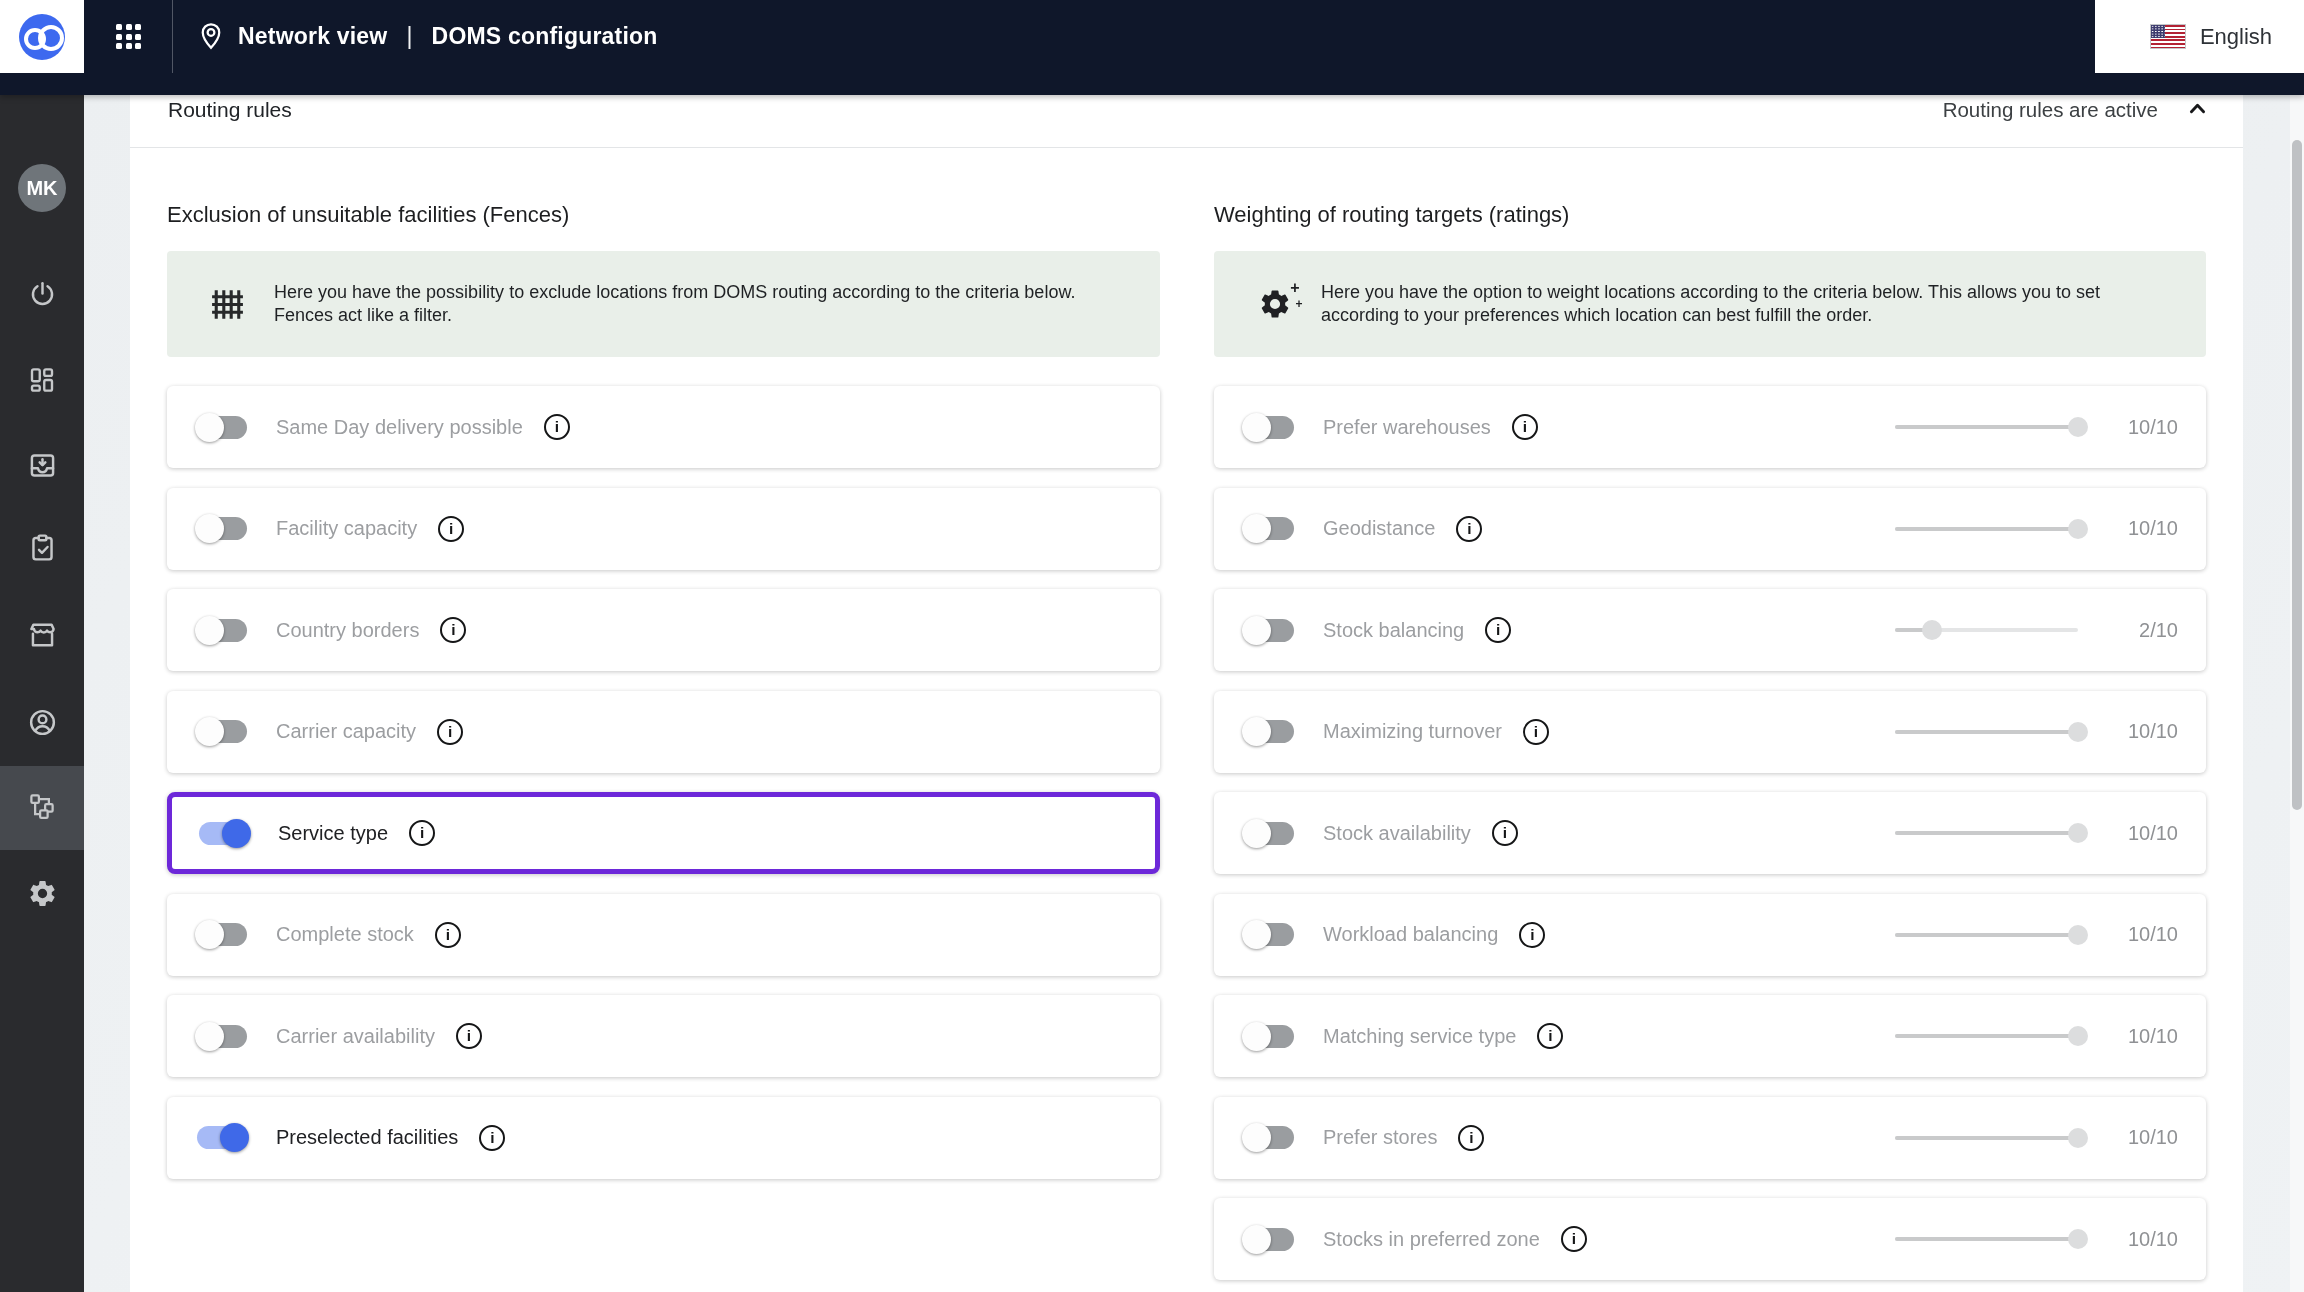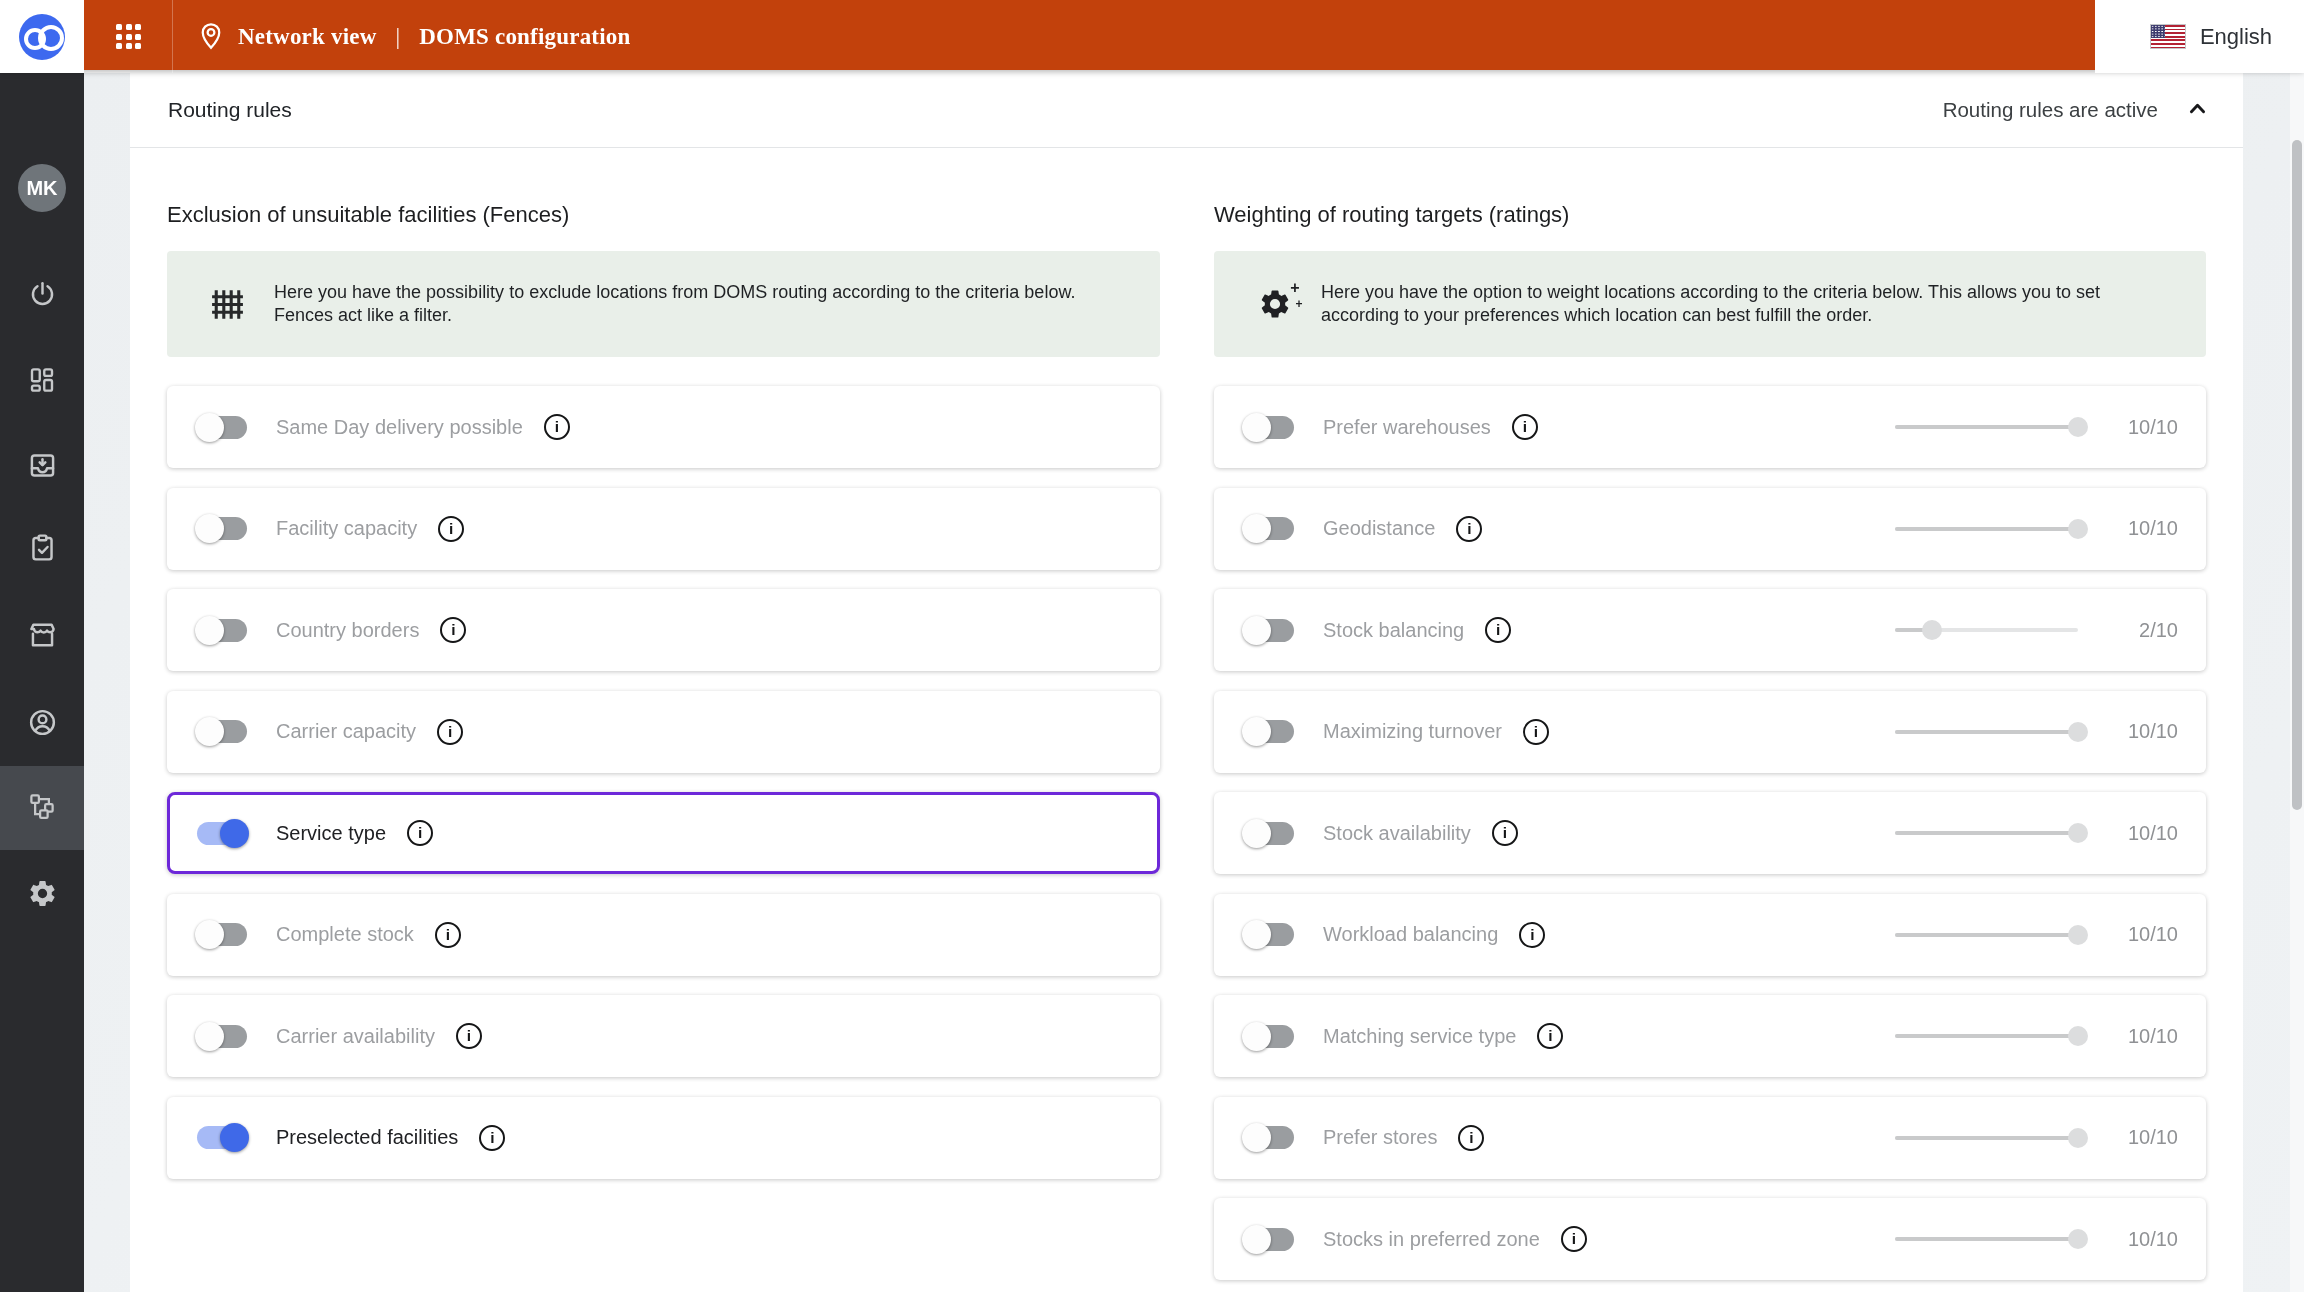--- a/index.html
+++ b/index.html
@@ -1,21 +1,21 @@
 <!DOCTYPE html>
 <html><head>
 <meta charset="utf-8">
 <style>
   html,body{margin:0;padding:0;width:2304px;height:1292px;overflow:hidden;
     font-family:"Liberation Sans",sans-serif;background:#fff;}
   *{box-sizing:border-box;}
 
   
-  .topbar{position:absolute;left:0;top:0;width:2304px;height:70px;background:#c2410c;
-    box-shadow:0 2px 6px rgba(0,0,0,.28);z-index:10;font-family:Liberation Serif, serif;}
+  .topbar{position:absolute;left:0;top:0;width:2304px;height:95px;background:#0f172a;
+    box-shadow:0 2px 6px rgba(0,0,0,.28);z-index:10;}
   .logo-box{position:absolute;left:0;top:0;width:84px;height:73px;background:#fff;
     display:flex;align-items:center;justify-content:center;}
   .logo{width:46px;height:46px;border-radius:50%;background:#3d69ef;position:relative;}
   .logo::before{content:"";position:absolute;left:5px;top:14px;width:14px;height:14px;
     border:4px solid #fff;border-radius:50%;}
   .logo::after{content:"";position:absolute;left:19px;top:11px;width:18px;height:18px;
     border:4.5px solid #fff;border-radius:50%;}
   .tb-grid{position:absolute;left:116px;top:24px;display:grid;grid-template-columns:repeat(3,6px);
     grid-gap:3.5px;cursor:pointer;}
   .tb-grid span{width:6px;height:6px;background:#fff;border-radius:1.5px;}
@@ -65,21 +65,21 @@
   .infobox .ico{width:37px;flex:none;display:flex;align-items:center;justify-content:center;}
   .infobox .txt{margin-left:28px;font-size:18px;line-height:23.5px;color:#1f2124;max-width:870px;}
   .gearplus{position:relative;display:inline-block;line-height:0;}
   .gearplus i{position:absolute;font-style:normal;font-weight:700;color:#1f2023;line-height:1;}
   .gearplus .gp1{top:-7px;right:-8px;font-size:16px;}
   .gearplus .gp2{top:11px;right:-11px;font-size:12px;}
 
   .rows{margin-top:29px;}
   .card{height:82px;background:#fff;border-radius:6px;box-shadow:0 1px 4px rgba(0,0,0,.22);
     display:flex;align-items:center;padding:0 28px;margin-bottom:19.5px;}
-  .card.hl{border:3px solid #6d28d9;border-radius:8px;padding:0 25px;text-align:center;}
+  .card.hl{border:5px solid #6d28d9;border-radius:8px;padding:0 25px;text-align:center;}
 
   .switch{position:relative;width:54px;height:29px;flex:none;cursor:pointer;}
   .switch .track{position:absolute;left:2px;right:2px;top:3px;height:23px;border-radius:11.5px;
     background:#9a9da0;}
   .switch .thumb{position:absolute;left:0;top:0;width:29px;height:29px;border-radius:50%;
     background:#fdfdfd;box-shadow:0 1px 3px rgba(0,0,0,.4);}
   .switch.on .track{background:#a6baf6;}
   .switch.on .thumb{left:25px;background:#3f69e8;}
 
   .row-label{margin-left:27px;font-size:20px;font-weight:400;color:#9c9ea1;white-space:nowrap;}

